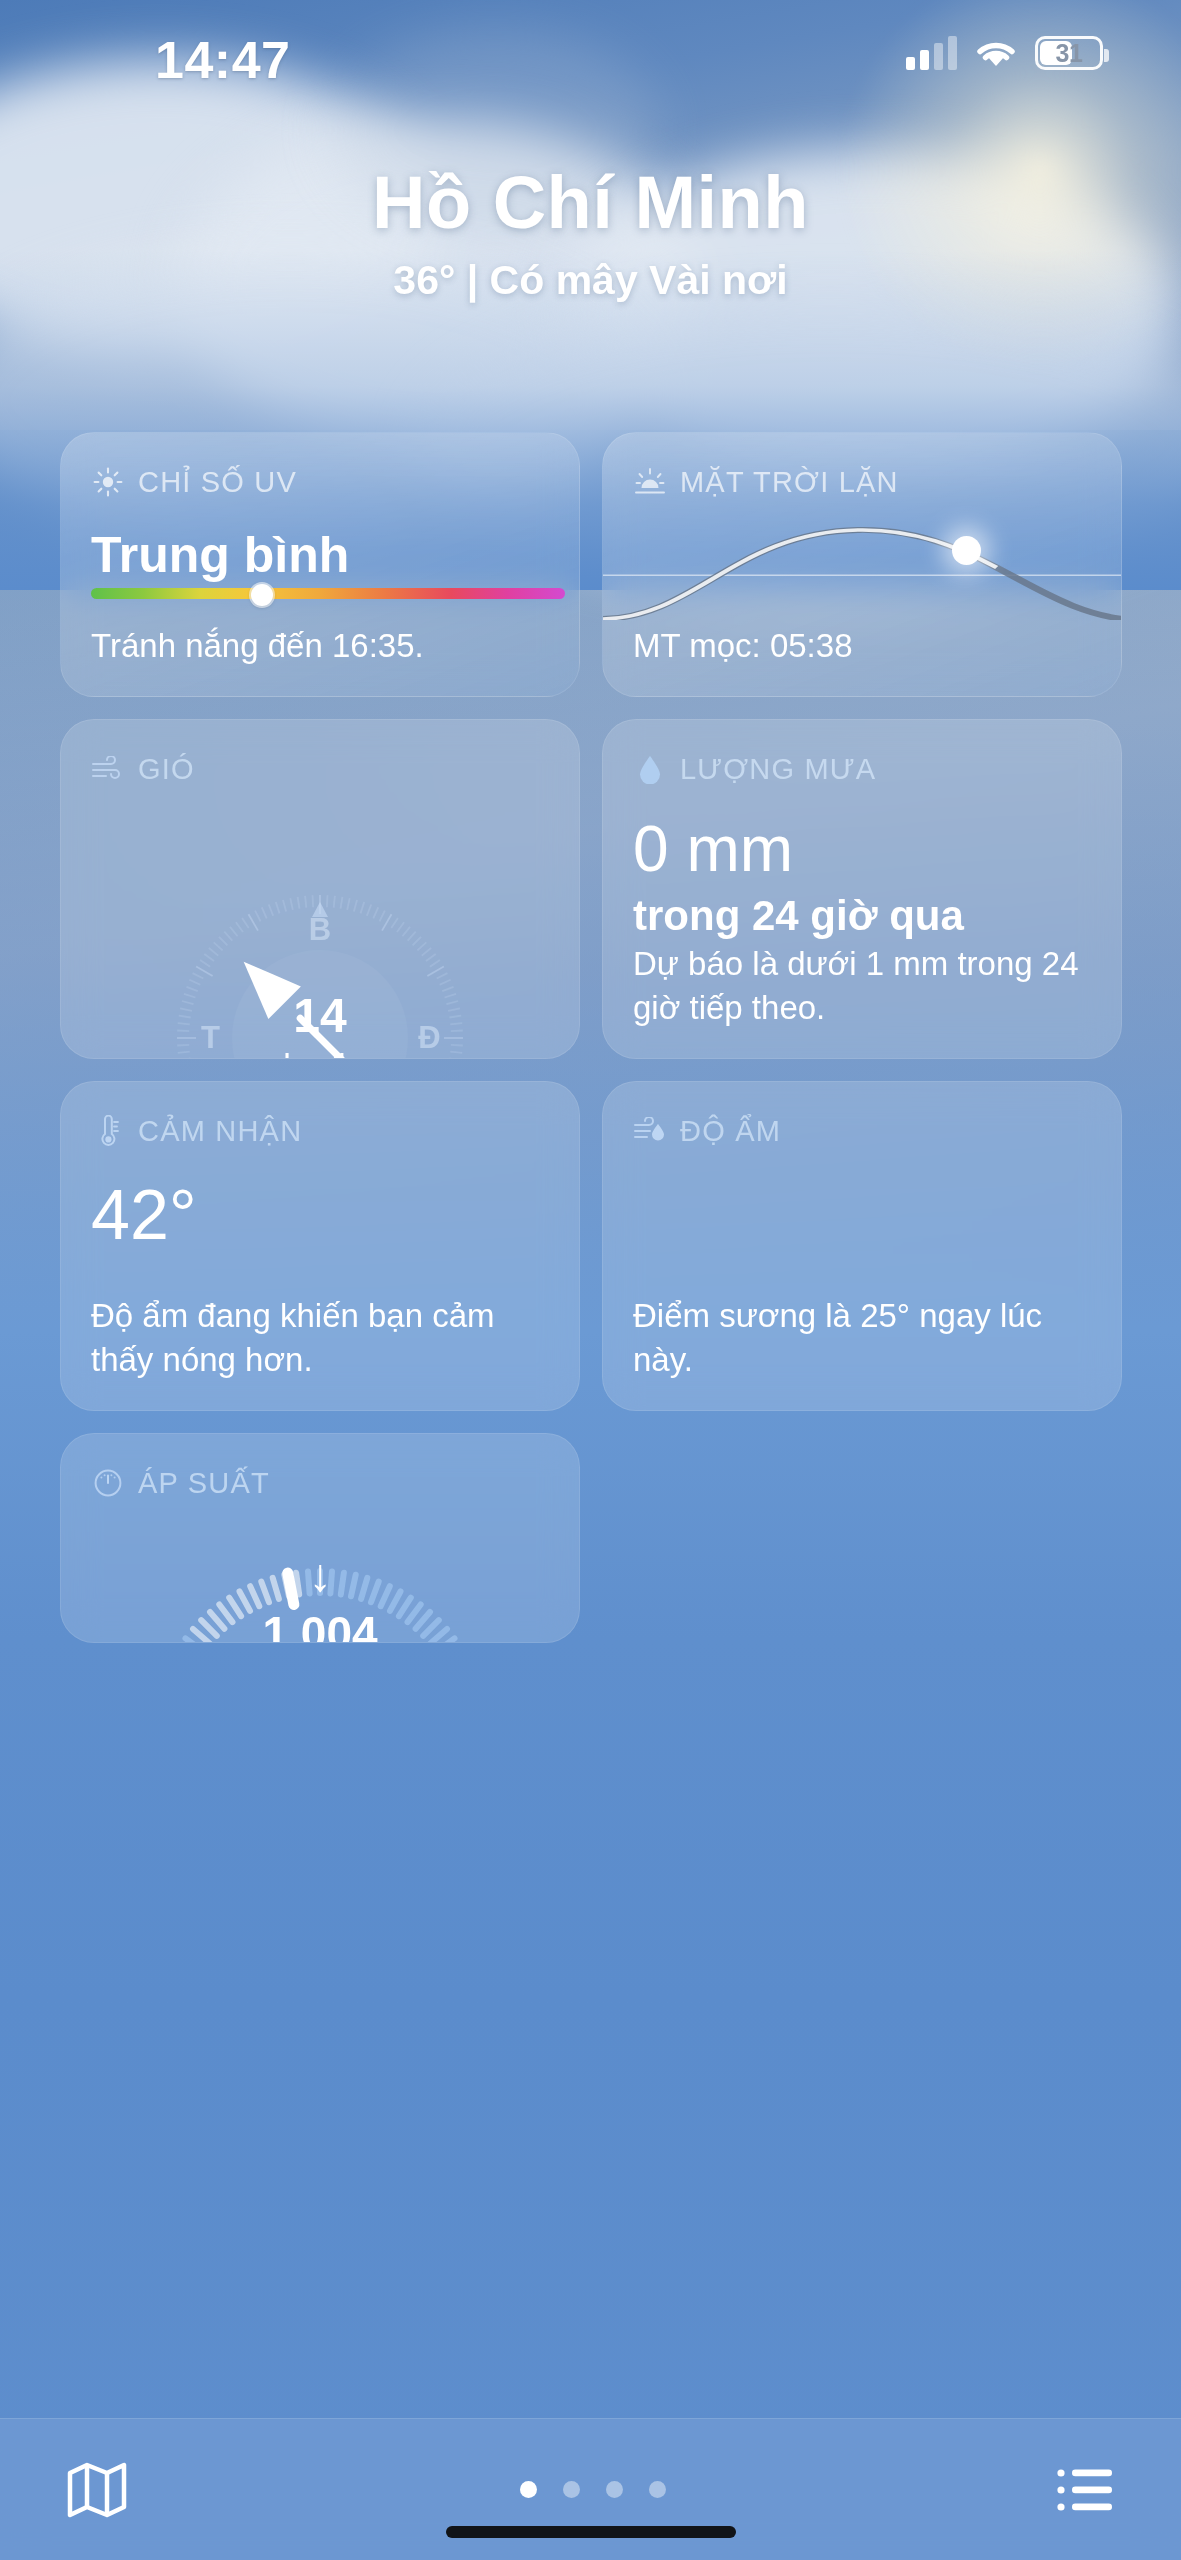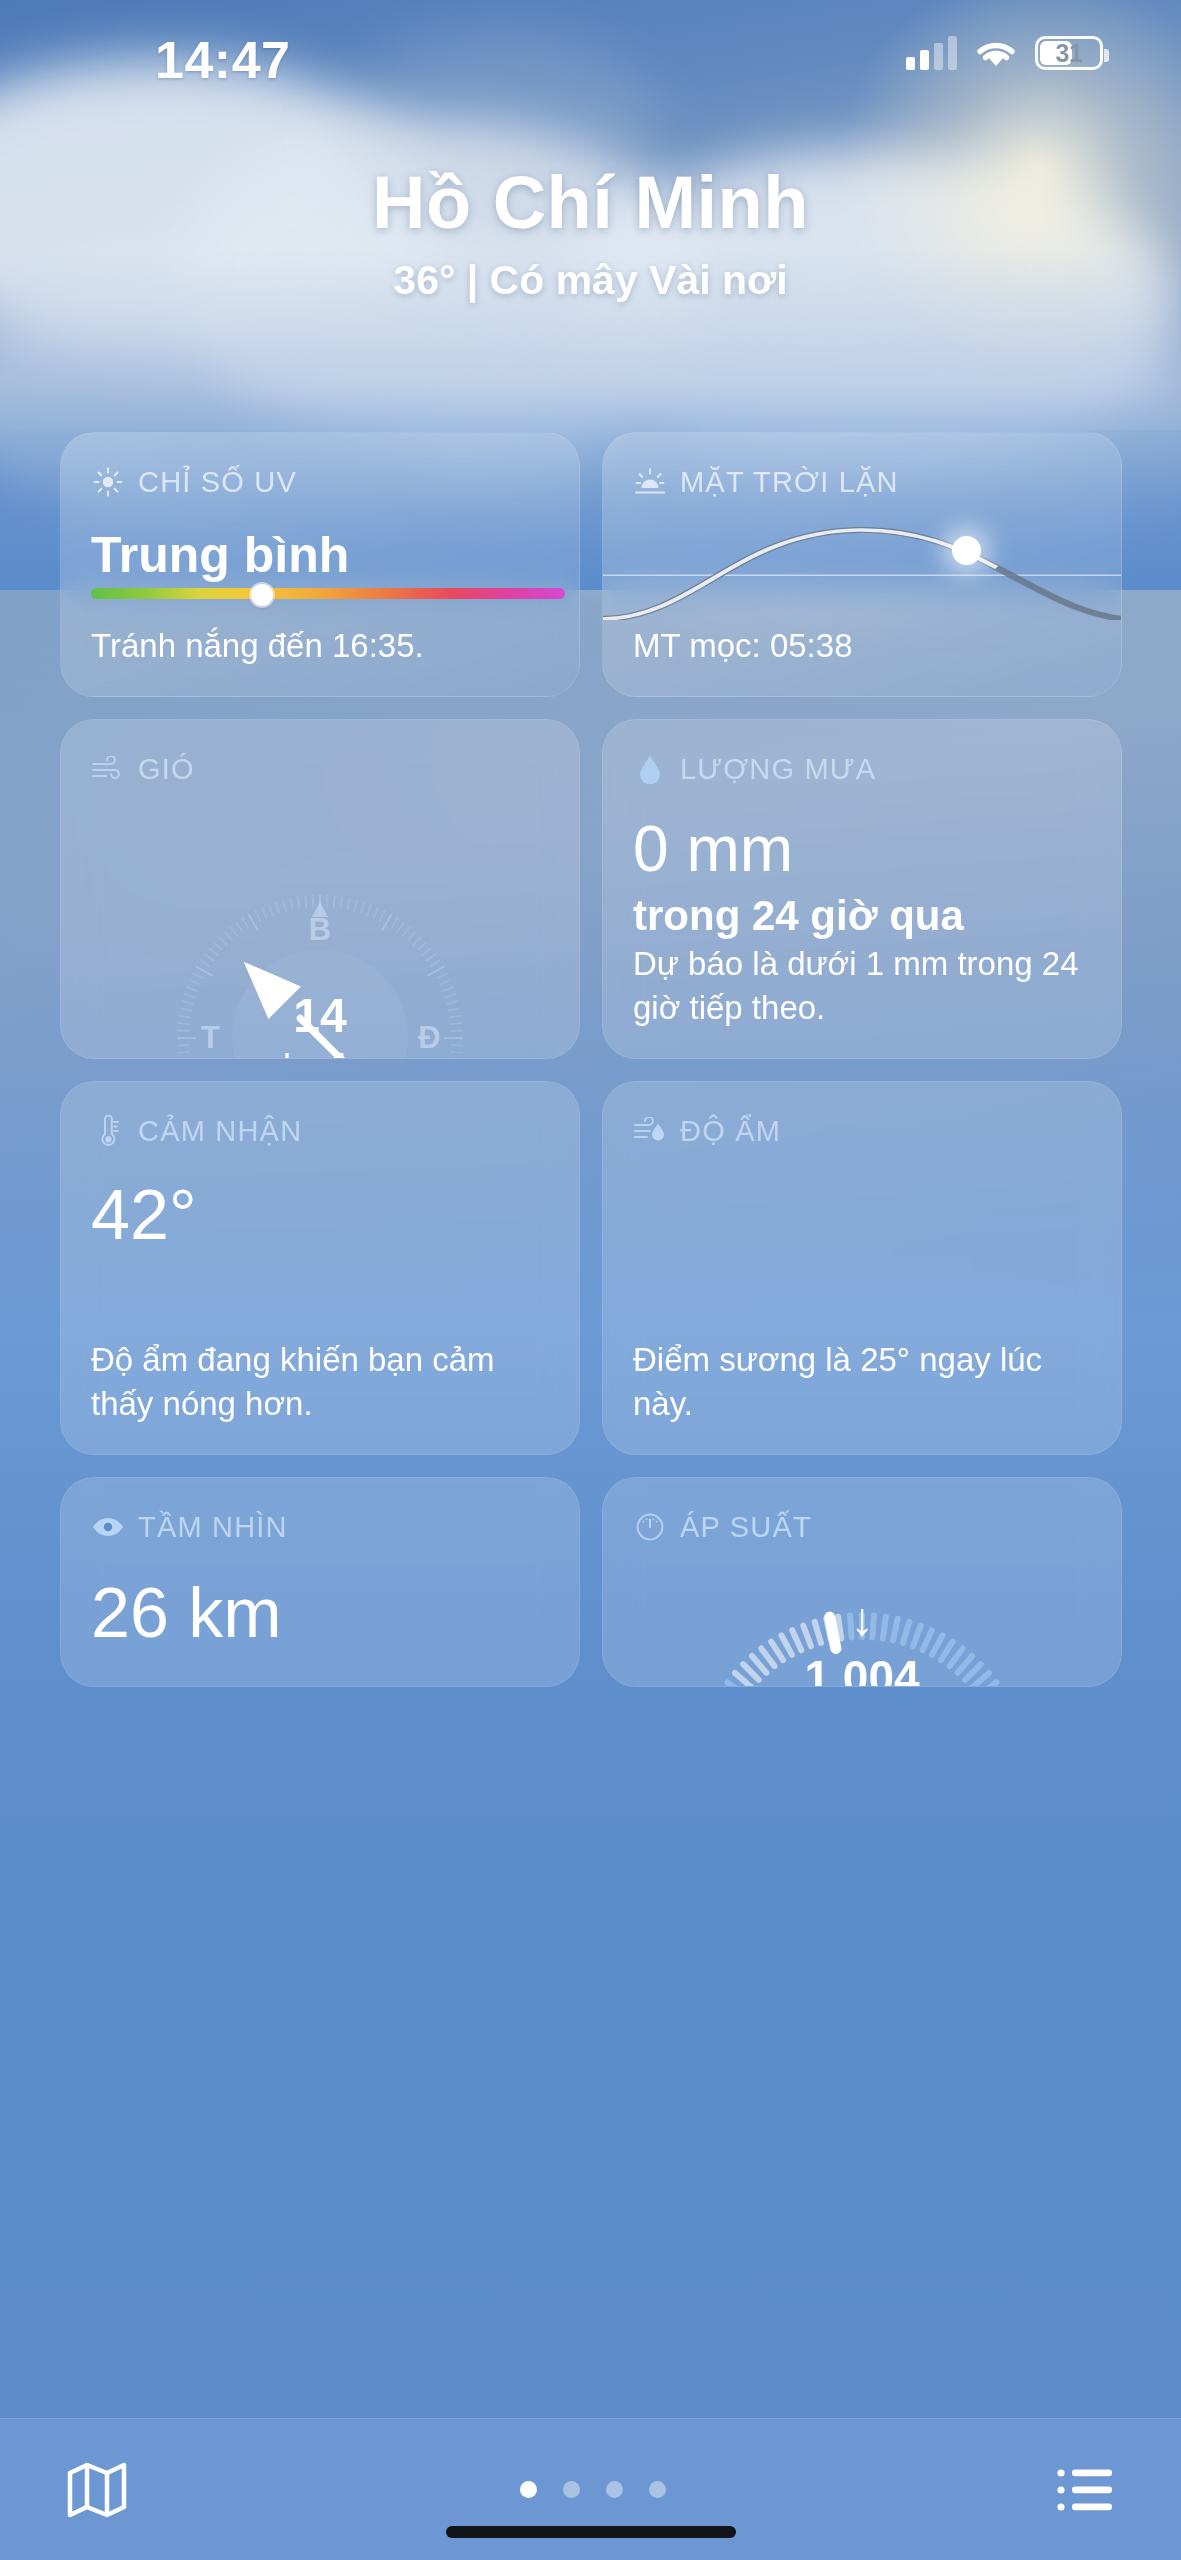--- a/index.html
+++ b/index.html
@@ -172,21 +172,21 @@
   #wind-speed { font-size:48px; font-weight:700; color:#fff; line-height:1; }
   #wind-unit { font-size:34px; font-weight:400; color:#fff; margin-top:6px; }
 
   
   #card-rain { height:340px; display:flex; flex-direction:column; }
   #rain-amount { margin-top:22px; font-size:64px; font-weight:300; }
   #rain-period { margin-top:6px; font-size:42px; font-weight:700; }
   #rain-foot { margin-top:auto; font-size:33px; line-height:1.33; }
 
   
-  .stat-card { height:374px; display:flex; flex-direction:column; }
+  .stat-card { height:330px; display:flex; flex-direction:column; }
   .stat-value { margin-top:28px; font-size:70px; font-weight:300; line-height:1; }
   .stat-foot { margin-top:auto; font-size:33px; line-height:1.33; }
 
   
   .cut-card { height:210px; display:flex; flex-direction:column; }
   #vis-value { margin-top:30px; font-size:70px; font-weight:300; line-height:1; }
   #gauge { position:absolute; left:50%; top:120px; transform:translateX(-50%); width:360px; height:220px; }
   #gauge svg { position:absolute; inset:0; }
   #gauge-center {
     position:absolute; left:50%; top:118px; transform:translateX(-50%);
@@ -513,32 +513,20 @@
             <path d="M2 20 H14"></path>
           </g>
           <path d="M25 7 C 25 7, 31 14, 31 17.6 A6 6 0 1 1 19 17.6 C 19 14, 25 7, 25 7 Z" fill="rgba(200,222,248,0.85)"></path>
         </svg>
       </span>
       <span class="label">ĐỘ ẨM</span>
     </div>
     <div class="stat-foot foot-text">Điểm sương là 25° ngay lúc này.</div>
   </div>
 
-  <div class="card solid cut-card">
-    <div class="card-head">
-      <span class="hicon">
-        <svg width="34" height="24" viewBox="0 0 34 24">
-          <path d="M17 3 C 27 3, 32 12, 32 12 C 32 12, 27 21, 17 21 C 7 21, 2 12, 2 12 C 2 12, 7 3, 17 3 Z" fill="rgba(190,216,246,0.92)"></path>
-          <circle cx="17" cy="12" r="4.2" fill="#5b8ccc"></circle>
-        </svg>
-      </span>
-      <span class="label">TẦM NHÌN</span>
-    </div>
-    <div id="vis-value">26 km</div>
-  </div>
 
   <div class="card solid cut-card">
     <div class="card-head">
       <span class="hicon">
         <svg width="30" height="30" viewBox="0 0 30 30">
           <circle cx="15" cy="15" r="12.4" fill="none" stroke="rgba(200,222,248,0.75)" stroke-width="2"></circle>
           <line x1="15" y1="15" x2="15" y2="7.5" stroke="rgba(200,222,248,0.85)" stroke-width="2" stroke-linecap="round"></line>
           <g fill="rgba(200,222,248,0.7)">
             <circle cx="8.4" cy="9.4" r="1"></circle>
               <circle cx="11.6" cy="7.2" r="1"></circle>

